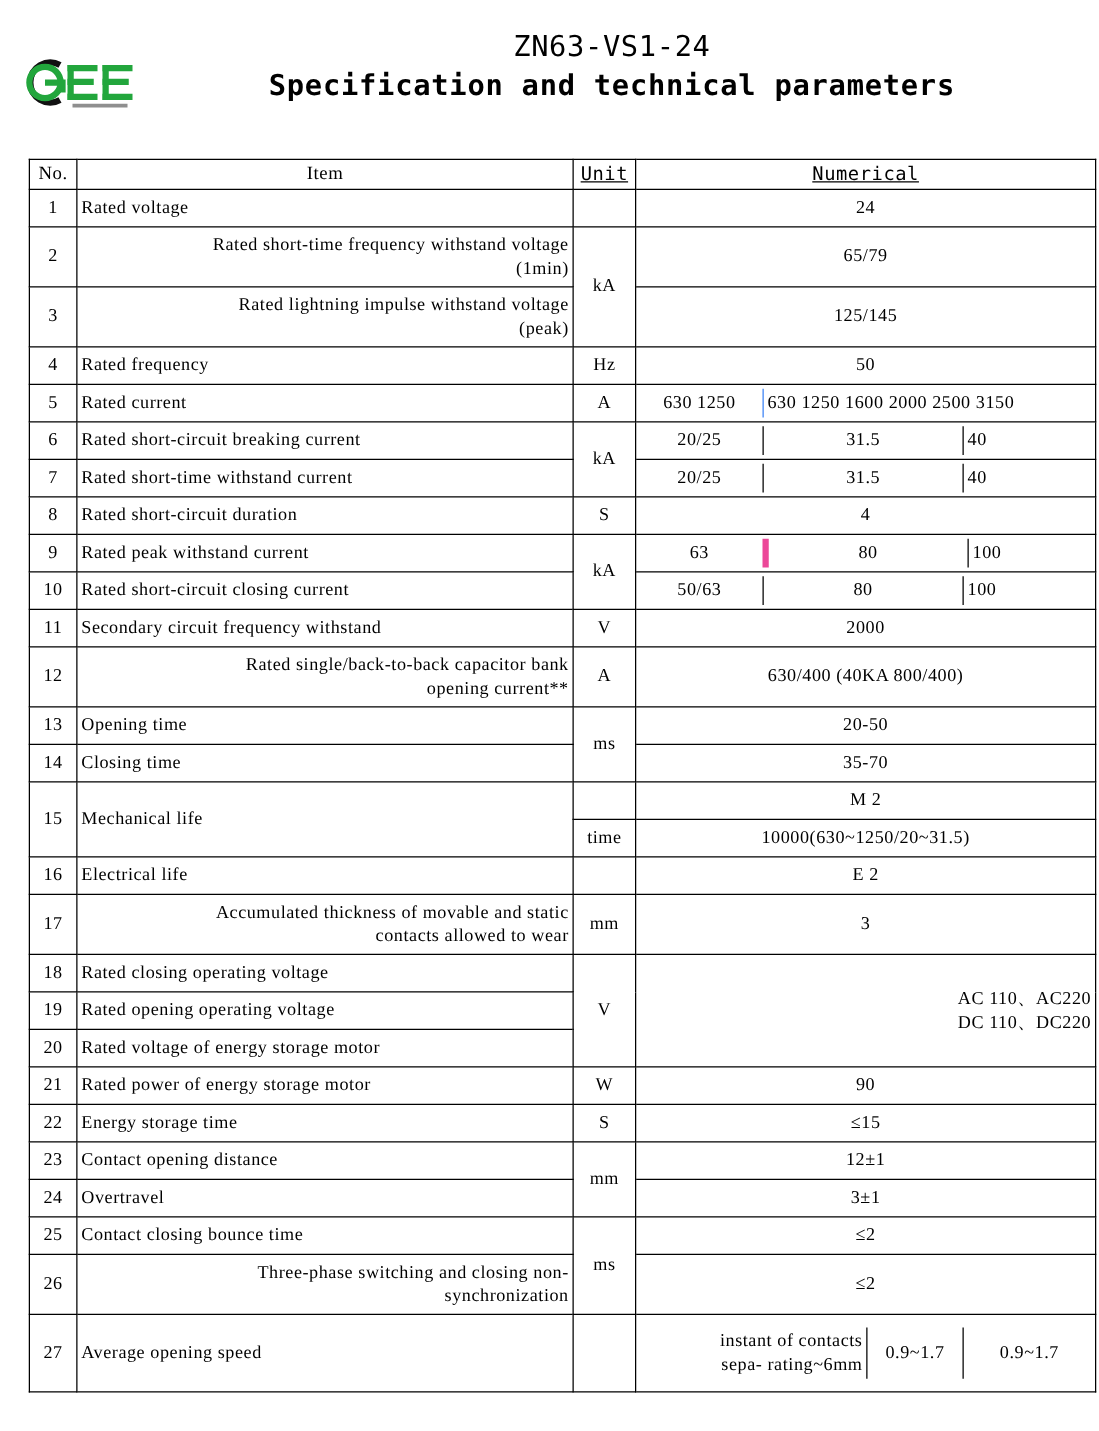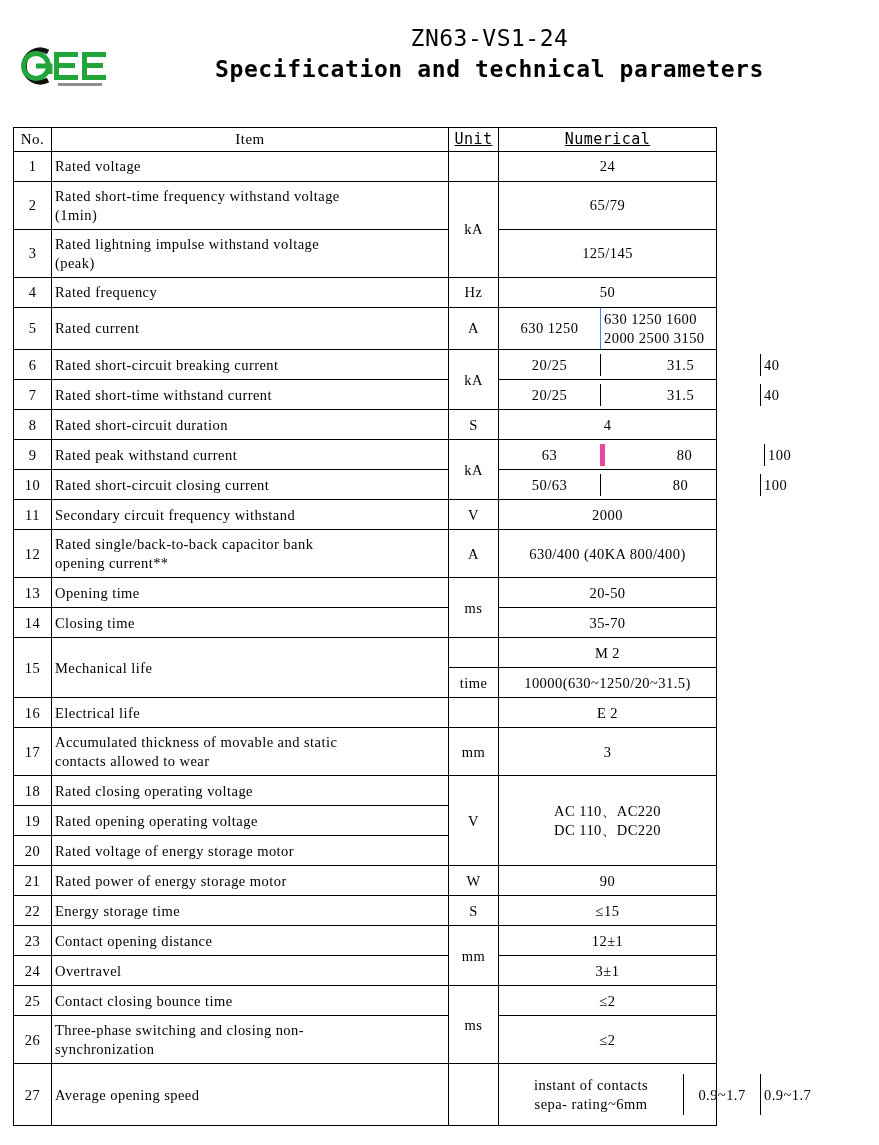--- a/index.html
+++ b/index.html
@@ -57,23 +57,23 @@
     font-size: 23px;
     font-weight: 700;
     letter-spacing: 0.6px;
     line-height: 1.45;
     white-space: nowrap;
   }
 
   
   .spec-table {
     position: absolute;
-    left: 13px;
+    left: 23px;
     top: 127px;
-    width: 704px;
+    width: 854px;
     border-collapse: collapse;
     table-layout: fixed;
     font-family: "Liberation Serif", "DejaVu Serif", serif;
   }
   .spec-table td, .spec-table th {
     border: 1px solid #000000;
     font-weight: normal;
     font-size: 14.5px;
     line-height: 1.28;
     padding: 2px 3px;
@@ -91,26 +91,26 @@
     letter-spacing: 0;
     text-decoration: underline;
   }
   .c-no      { width: 38px;  text-align: center; }
   .c-item    { width: 397px; text-align: left; padding-left: 6px; }
   .c-unit    { width: 50px;  text-align: center; }
   .c-num     { text-align: center; }
 
   .r-tall   { height: 30px; }
   .r-two    { height: 48px; }
-  .multiline { white-space: pre-line; }
+  .multiline { white-space: pre-line; text-align: right; }
 
   .sub-a { width: 95px;  text-align: center; }
   .sub-b { width: 153px; text-align: center; }
   .sub-wide { text-align: left; }
-  .sub-r27a { width: 178px; text-align: center; font-size: 14px; }
+  .sub-r27a { width: 178px; font-size: 14px; }
   .sub-r27b { width: 70px;  text-align: center; }
   .sub-r27c { text-align: center; }
 </style>
 </head>
 <body>
 
 <div class="page">
 
   <div class="header">
 

